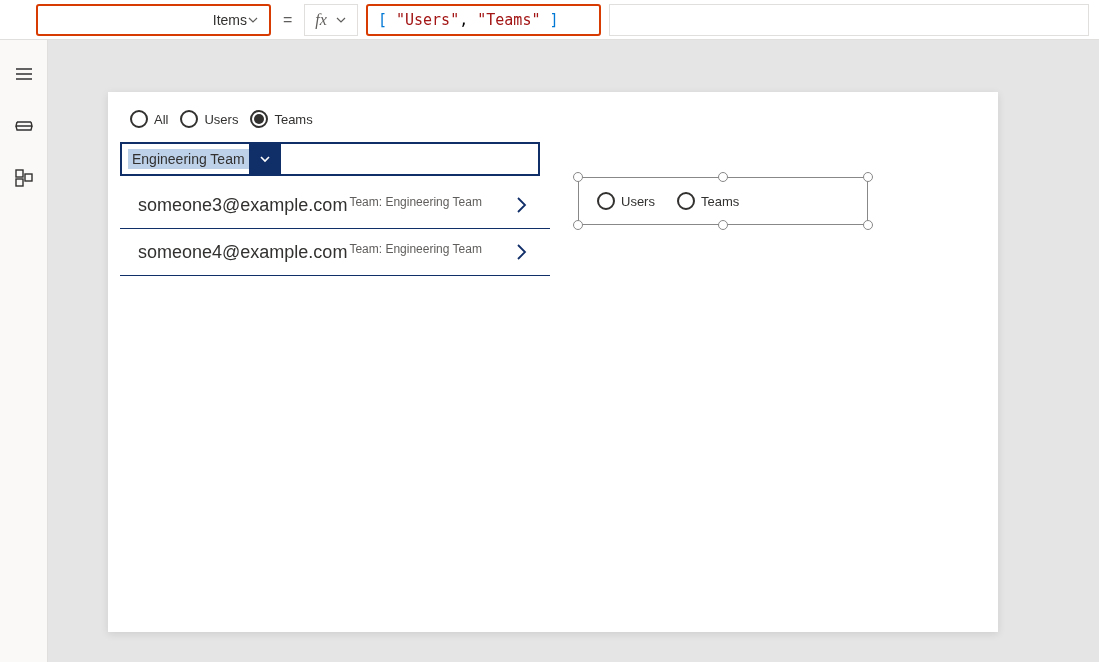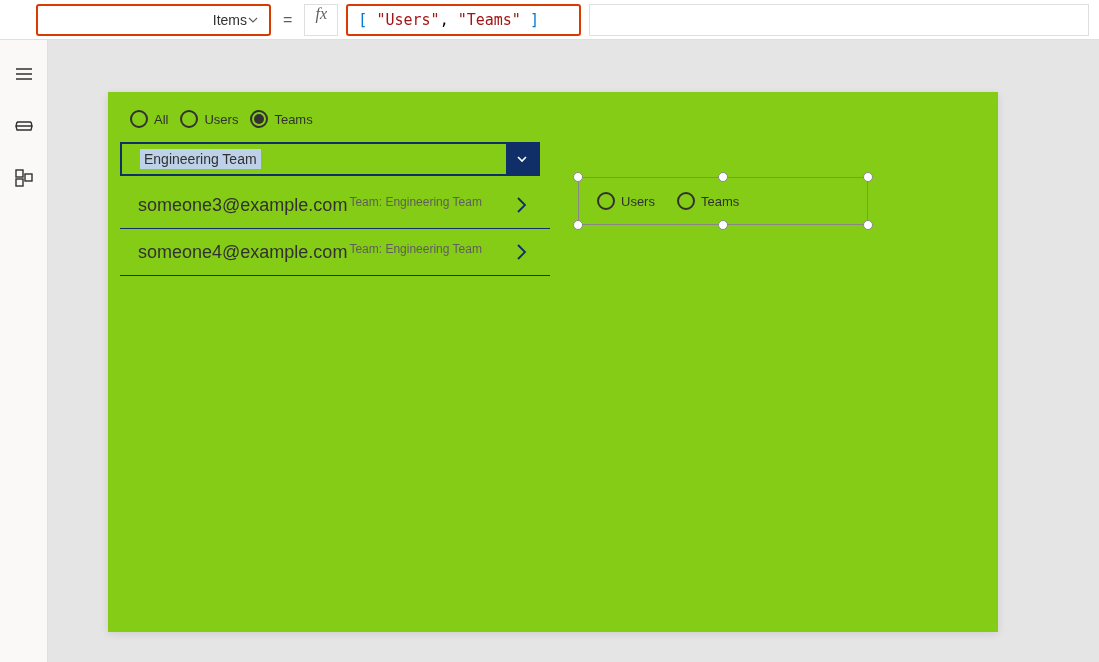--- a/index.html
+++ b/index.html
@@ -46,22 +46,21 @@
       color: #605e5c;
       margin: 0 4px;
     }
     .fx-section {
       display: flex;
       align-items: center;
       border: 1px solid #e1dfdd;
       height: 32px;
       background: #fff;
       padding: 0 10px;
-      gap: 20px;
-      flex-direction: column;
+      gap: 8px;
     }
     .fx-label {
       font-style: italic;
       font-family: "Times New Roman", serif;
       font-size: 16px;
       color: #605e5c;
     }
     .formula-input {
       border: 2px solid #d83b01;
       border-radius: 3px;
@@ -114,21 +113,21 @@
       top: 40px;
       right: 0;
       bottom: 0;
       background: #e5e5e5;
       display: flex;
       align-items: flex-start;
       justify-content: flex-start;
       padding: 52px 60px;
     }
     .app-screen {
-      background: #84cc16;
+      background: #ffffff;
       width: 890px;
       height: 540px;
       box-shadow: 0 2px 8px rgba(0,0,0,0.1);
       padding: 18px 12px;
       position: relative;
     }
     
     
     .radio-group {
       display: flex;
@@ -163,22 +162,22 @@
     }
     
     
     .combobox {
       margin-top: 14px;
       width: 420px;
       height: 34px;
       border: 2px solid #102e68;
       display: flex;
       align-items: center;
-      justify-content: space-between;
-      padding-left: 18px;
+      justify-content: flex-start;
+      padding-left: 6px;
     }
     .combobox-value {
       background: #bdd1e9;
       padding: 2px 4px;
       font-size: 14px;
       color: #323130;
     }
     .combobox-arrow {
       width: 32px;
       height: 100%;

